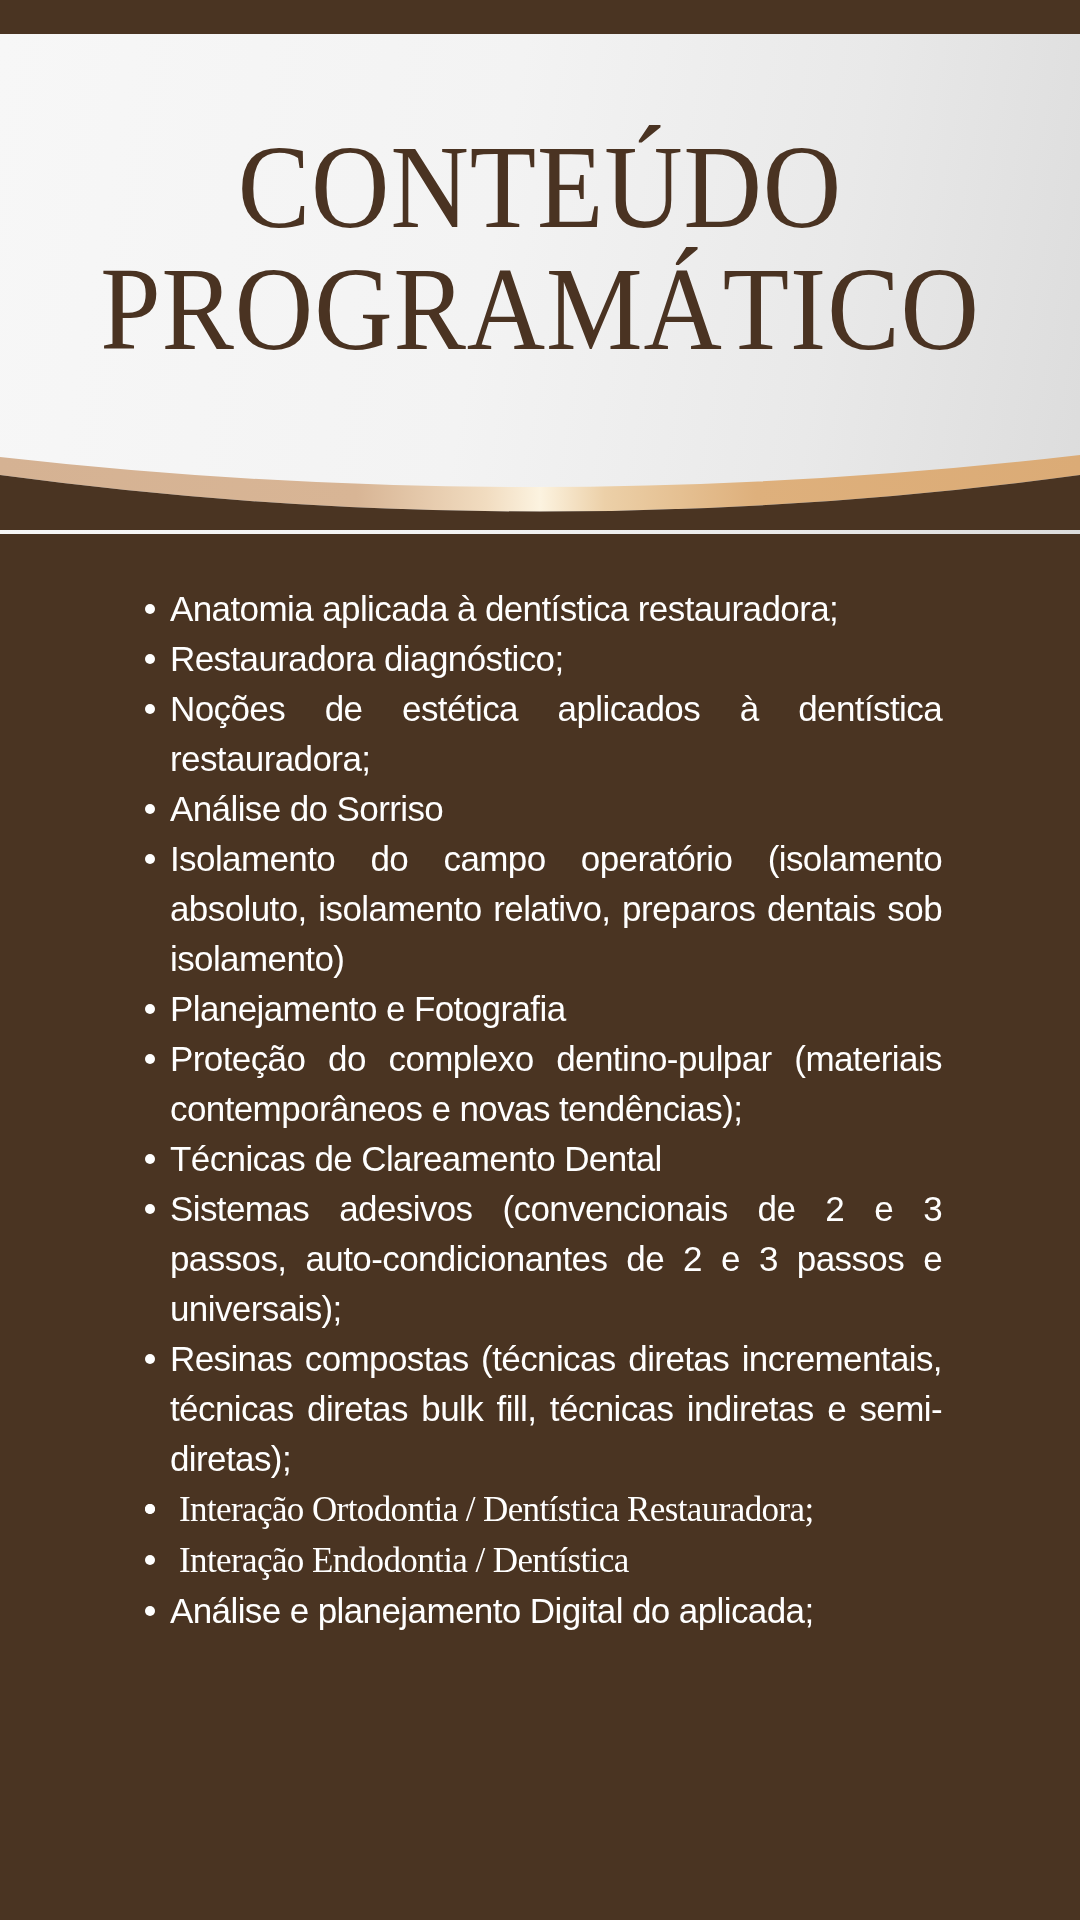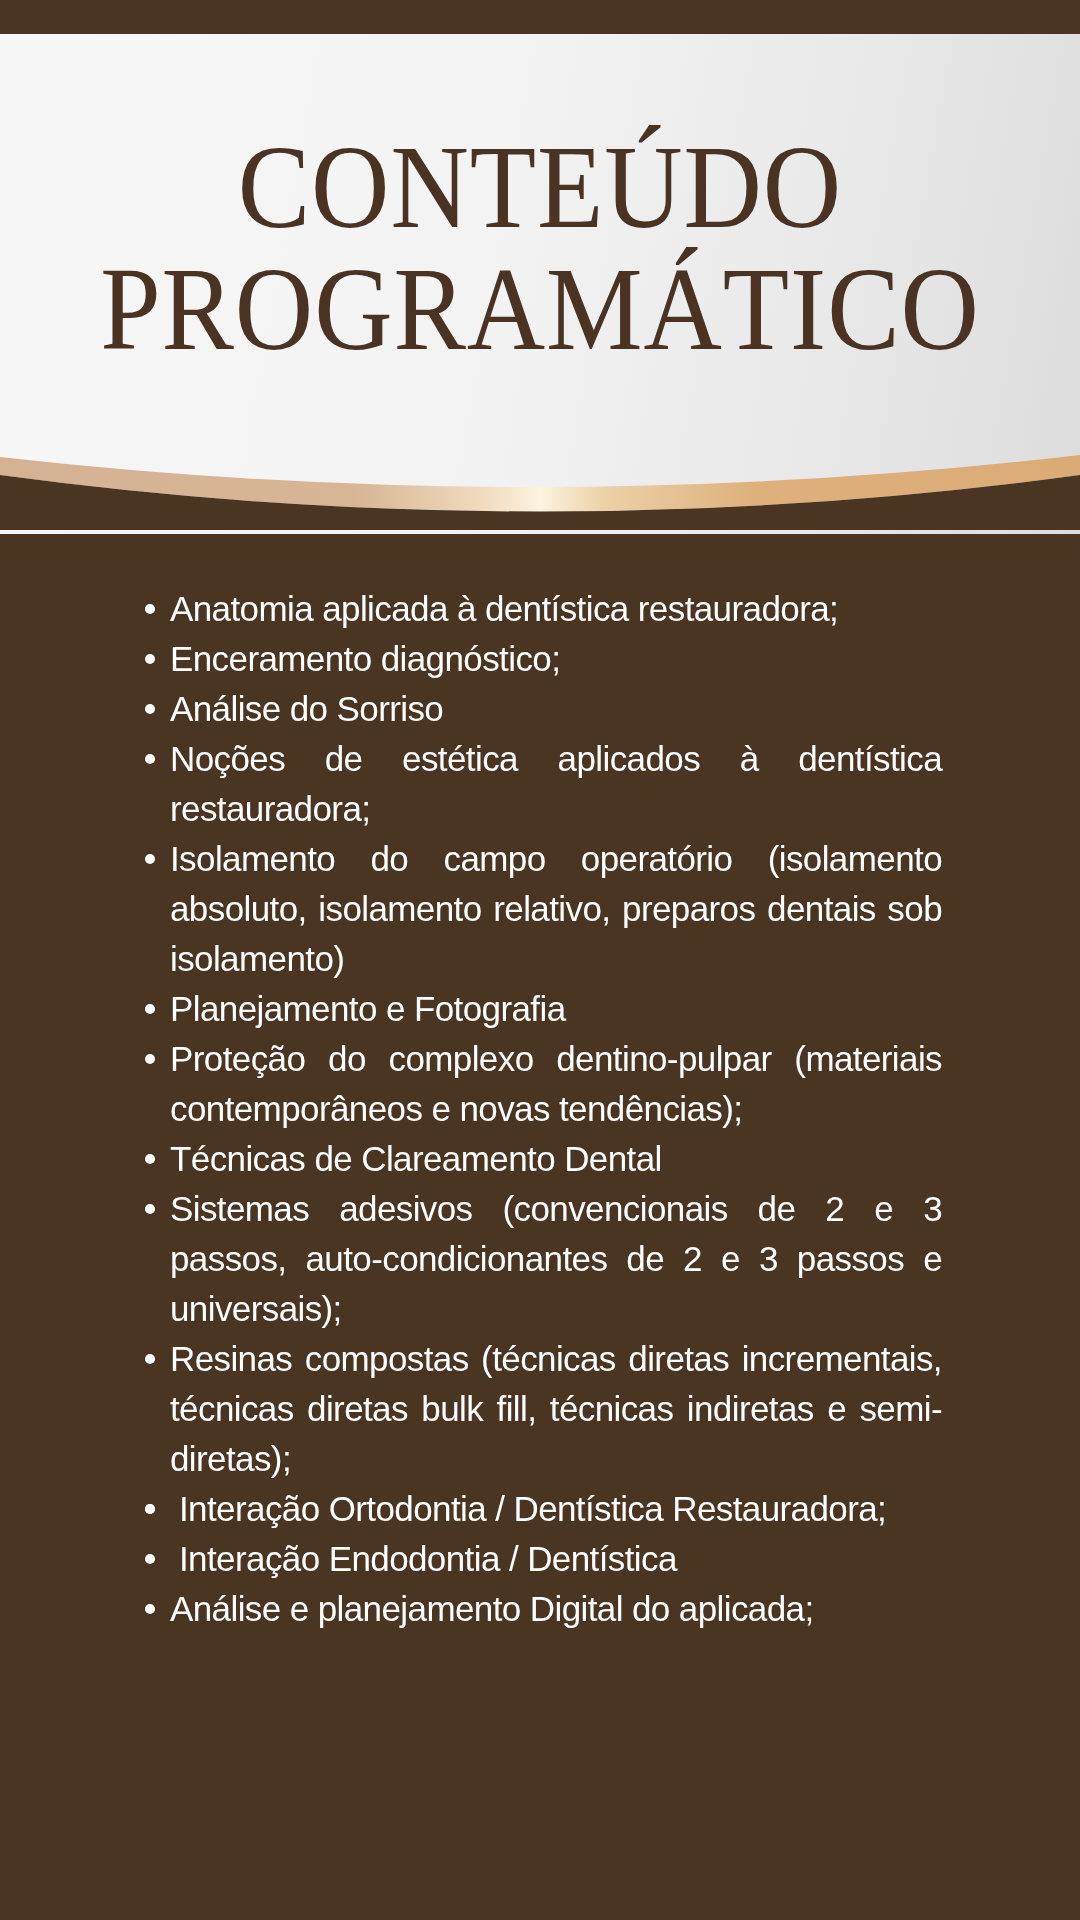--- a/index.html
+++ b/index.html
@@ -78,21 +78,21 @@
     }
     .bullet {
       position: absolute;
       left: -25px;
       top: 20px;
       width: 10px;
       height: 10px;
       border-radius: 50%;
       background: #ffffff;
     }
-    .topic.indent .topic-text { padding-left: 9px; }
+    .topic.indent .topic-text { padding-left: 9px; font-family: Liberation Serif, serif; }
   </style>
 </head>
 <body>
 
 <div class="header">
   <h1 class="title">
     <span class="title-line title-line-1">CONTEÚDO</span>
     <span class="title-line title-line-2">PROGRAMÁTICO</span>
   </h1>
 </div>
@@ -113,23 +113,23 @@
   <path d="M0,26 Q540,72 1080,26 L1080,0 L0,0 Z" fill="none"></path>
 
   <path d="M0,27 Q540,88 1080,25 L1080,45 Q540,118 0,45 Z" fill="url(#goldGrad)"></path>
 
   <path d="M0,45 Q540,118 1080,45 L1080,100 L0,100 Z" fill="#4a3422"></path>
 </svg>
 
 <div class="content">
   <ul class="topics">
     <li class="topic"><span class="bullet"></span><span class="topic-text">Anatomia aplicada à dentística restauradora;</span></li>
-    <li class="topic"><span class="bullet"></span><span class="topic-text">Enceramento diagnóstico;</span></li>
+    <li class="topic"><span class="bullet"></span><span class="topic-text">Restauradora diagnóstico;</span></li>
+    <li class="topic"><span class="bullet"></span><span class="topic-text">Noções de estética aplicados à dentística restauradora;</span></li>
     <li class="topic"><span class="bullet"></span><span class="topic-text">Análise do Sorriso</span></li>
-    <li class="topic"><span class="bullet"></span><span class="topic-text">Noções de estética aplicados à dentística restauradora;</span></li>
     <li class="topic"><span class="bullet"></span><span class="topic-text">Isolamento do campo operatório (isolamento absoluto, isolamento relativo, preparos dentais sob isolamento)</span></li>
     <li class="topic"><span class="bullet"></span><span class="topic-text">Planejamento e Fotografia</span></li>
     <li class="topic"><span class="bullet"></span><span class="topic-text">Proteção do complexo dentino-pulpar (materiais contemporâneos e novas tendências);</span></li>
     <li class="topic"><span class="bullet"></span><span class="topic-text">Técnicas de Clareamento Dental</span></li>
     <li class="topic"><span class="bullet"></span><span class="topic-text">Sistemas adesivos (convencionais de 2 e 3 passos, auto-condicionantes de 2 e 3 passos e universais);</span></li>
     <li class="topic"><span class="bullet"></span><span class="topic-text">Resinas compostas (técnicas diretas incrementais, técnicas diretas bulk fill, técnicas indiretas e semi-diretas);</span></li>
     <li class="topic"><span class="bullet"></span></li>
     <li class="topic indent"><span class="bullet"></span><span class="topic-text">Interação Ortodontia / Dentística Restauradora;</span></li>
     <li class="topic indent"><span class="bullet"></span><span class="topic-text">Interação Endodontia / Dentística</span></li>
     <li class="topic"><span class="bullet"></span><span class="topic-text">Análise e planejamento Digital do aplicada;</span></li>

